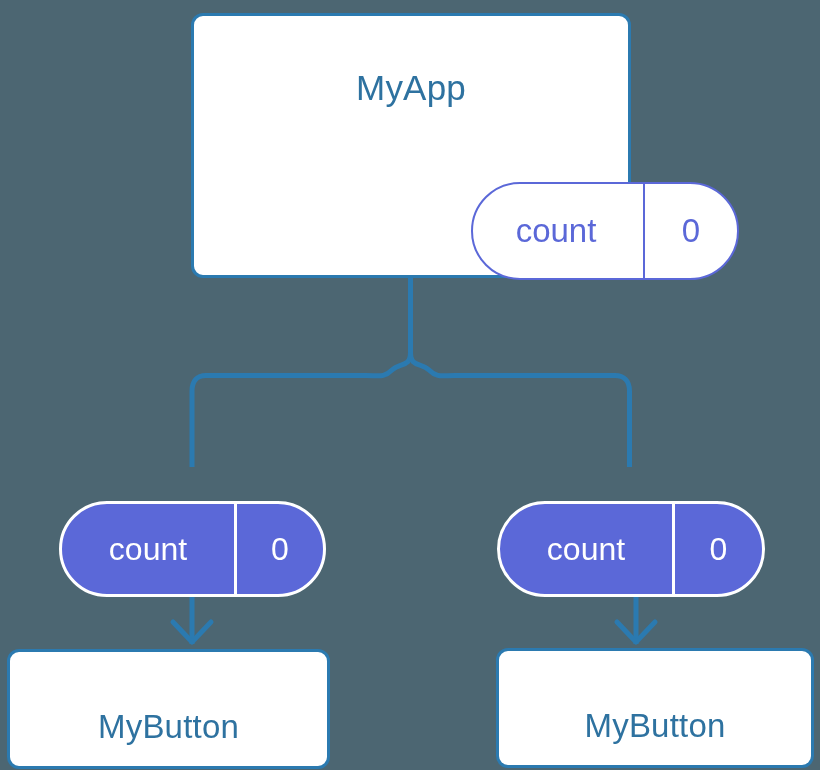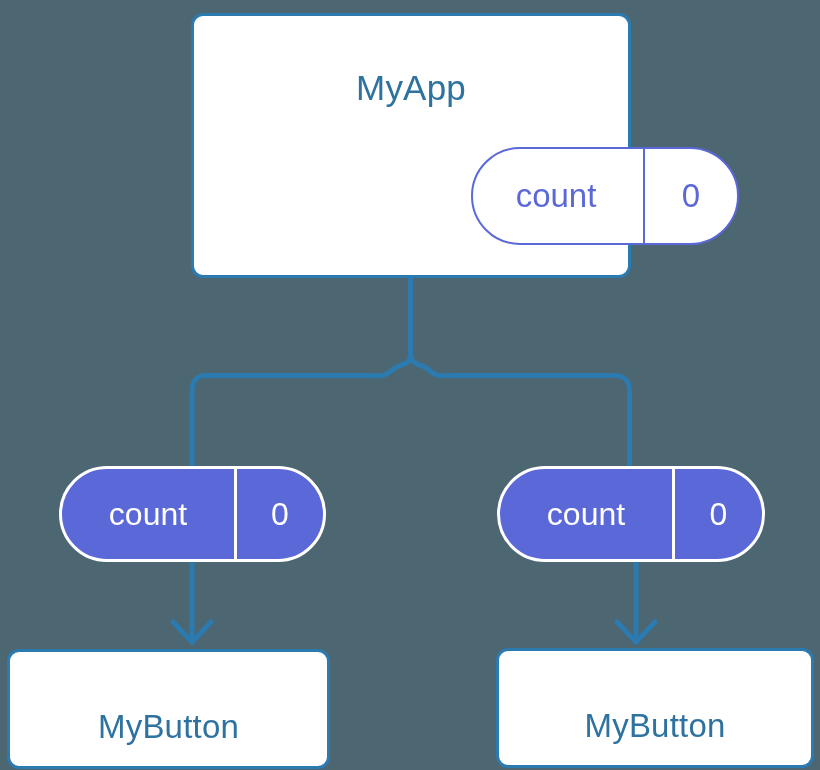--- a/index.html
+++ b/index.html
@@ -77,20 +77,21 @@
   }
 
   
   .state-pill {
     position: absolute;
     display: flex;
     align-items: stretch;
     border-radius: 999px;
     box-sizing: border-box;
     overflow: hidden;
+    margin-top: 35px;
   }
   .state-pill .pill-key,
   .state-pill .pill-value {
     display: flex;
     align-items: center;
     justify-content: center;
     box-sizing: border-box;
     white-space: nowrap;
   }
 

